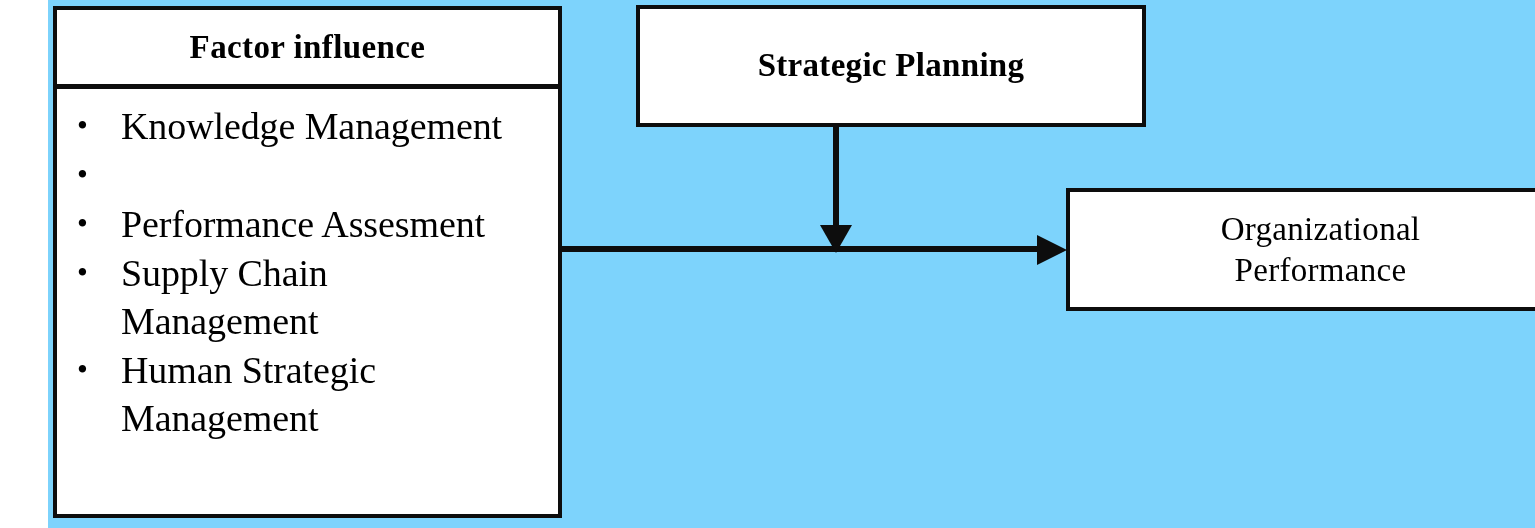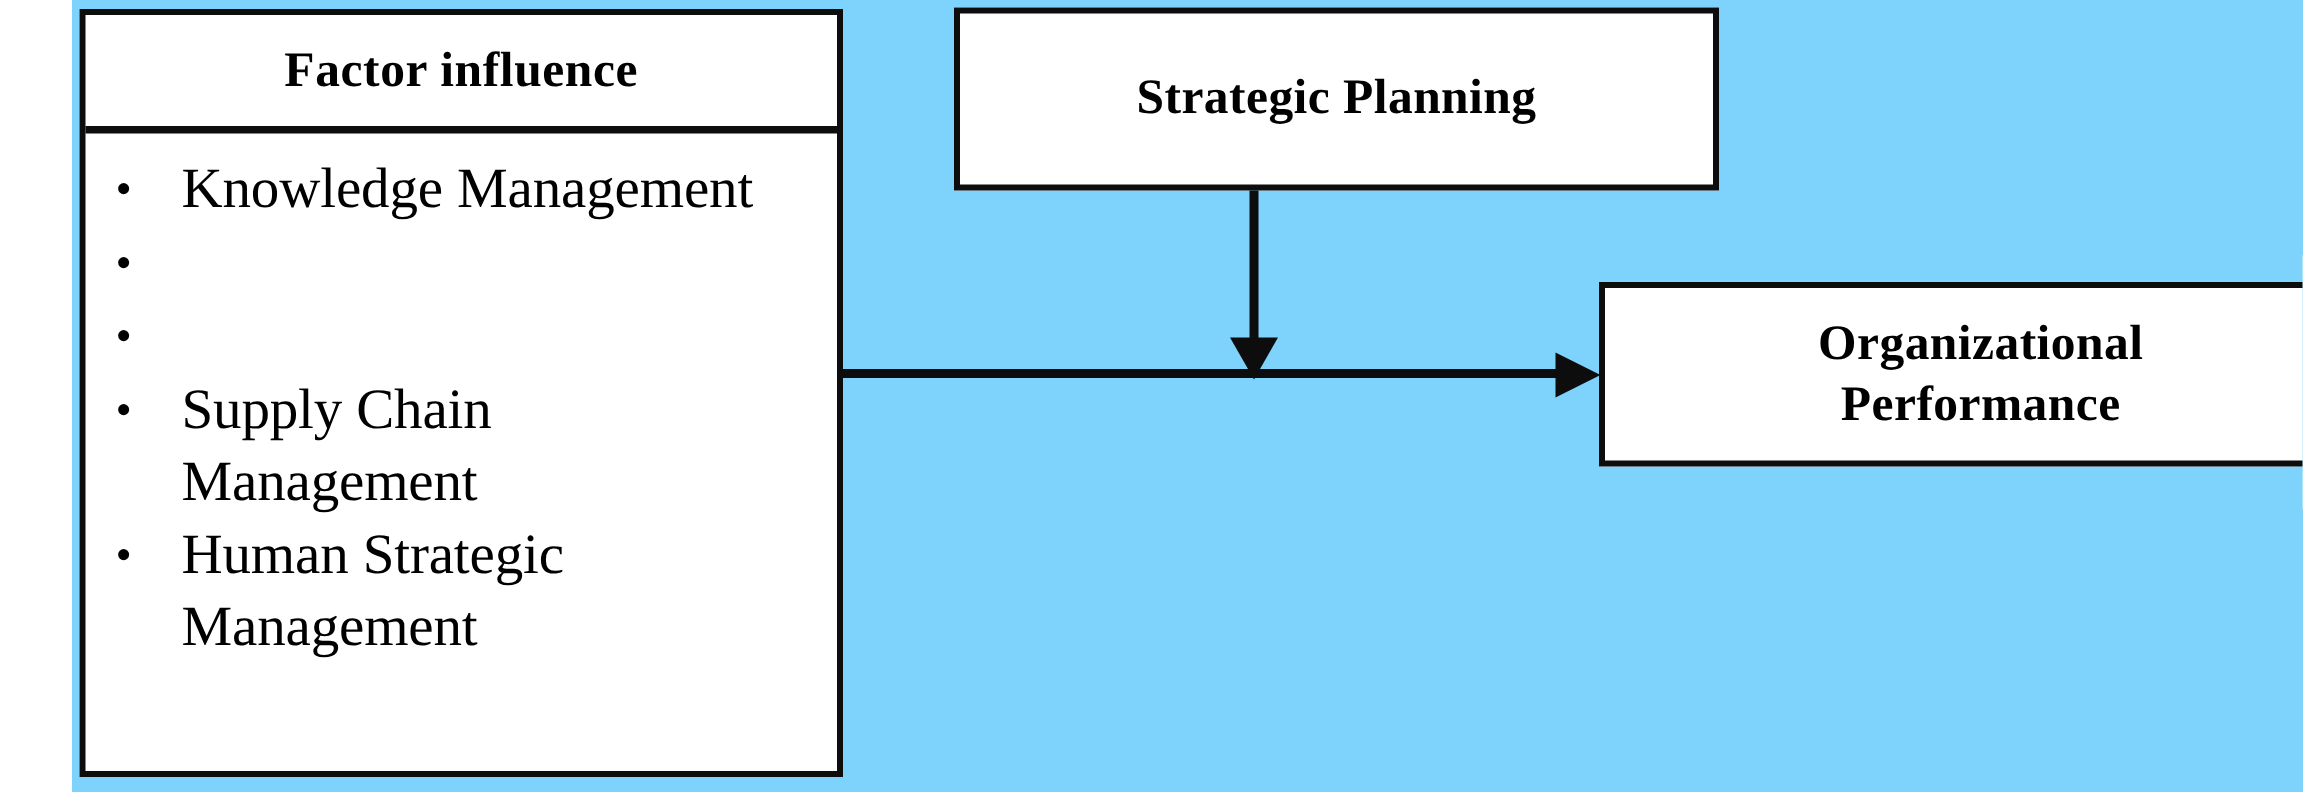--- a/index.html
+++ b/index.html
@@ -109,21 +109,21 @@
     left: 1018px;
     top: 188px;
     width: 509px;
     height: 123px;
     display: flex;
     align-items: center;
     justify-content: center;
   }
   #organizational-performance-box .title-text {
     font-size: 33px;
-    font-weight: bold;
+    font-weight: normal;
     line-height: 1.22;
     text-align: center;
     letter-spacing: 0.3px;
     white-space: pre-line;
   }
 
   
   .connector {
     position: absolute;
   }
@@ -177,20 +177,21 @@
         <span class="factor-bullet">•</span>
         <span class="factor-label">Knowledge Management</span>
       </div>
 
       <div class="factor-item">
         <span class="factor-bullet">•</span>
       </div>
 
       <div class="factor-item">
         <span class="factor-bullet">•</span>
+        <span class="factor-label">Performance Assesment</span>
       </div>
 
       <div class="factor-item">
         <span class="factor-bullet">•</span>
         <span class="factor-label">Supply Chain
 Management</span>
       </div>
 
       <div class="factor-item">
         <span class="factor-bullet">•</span>

